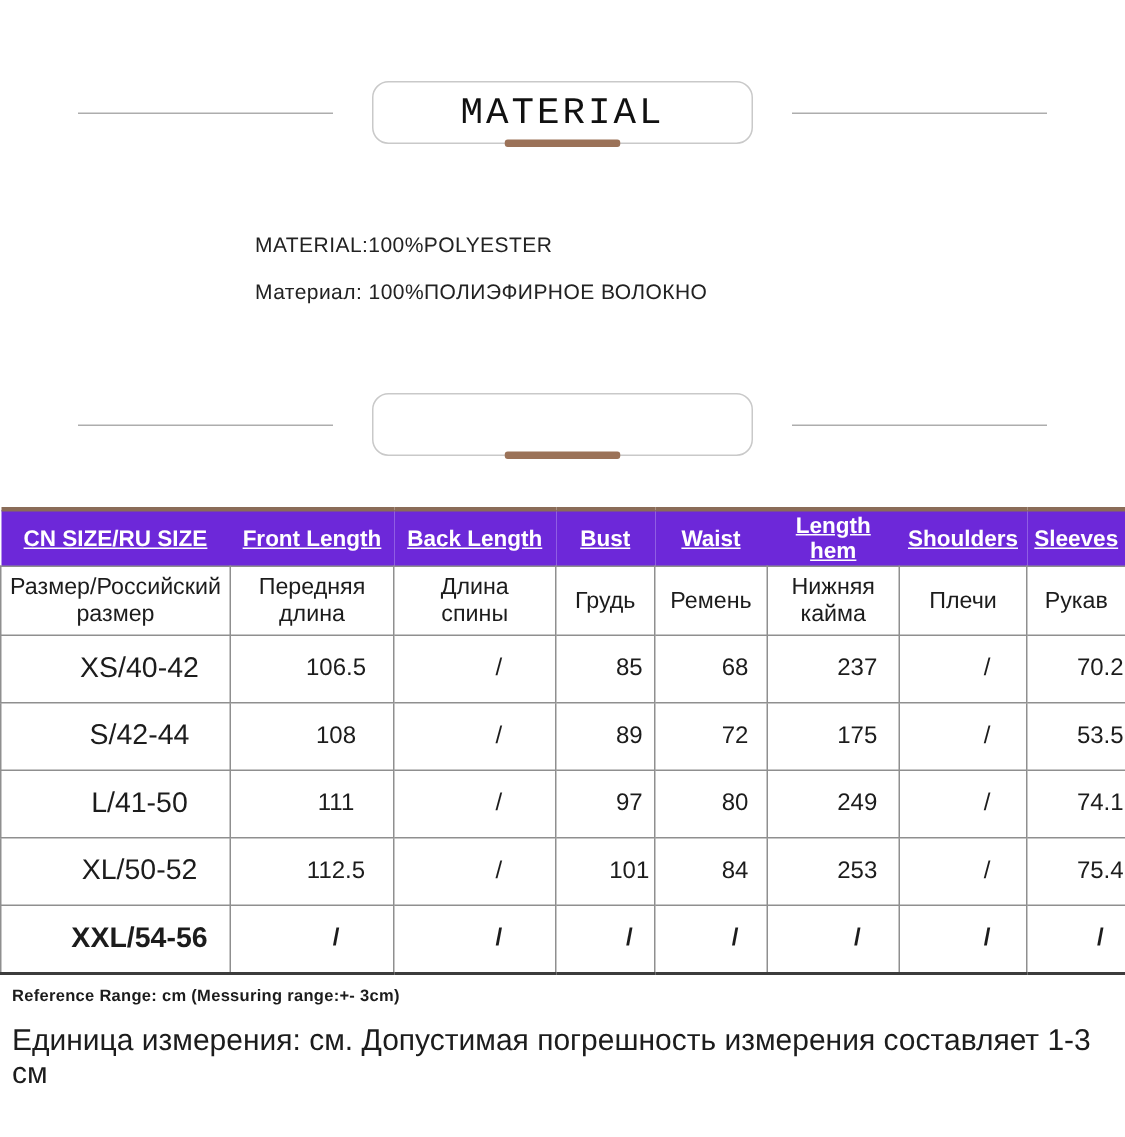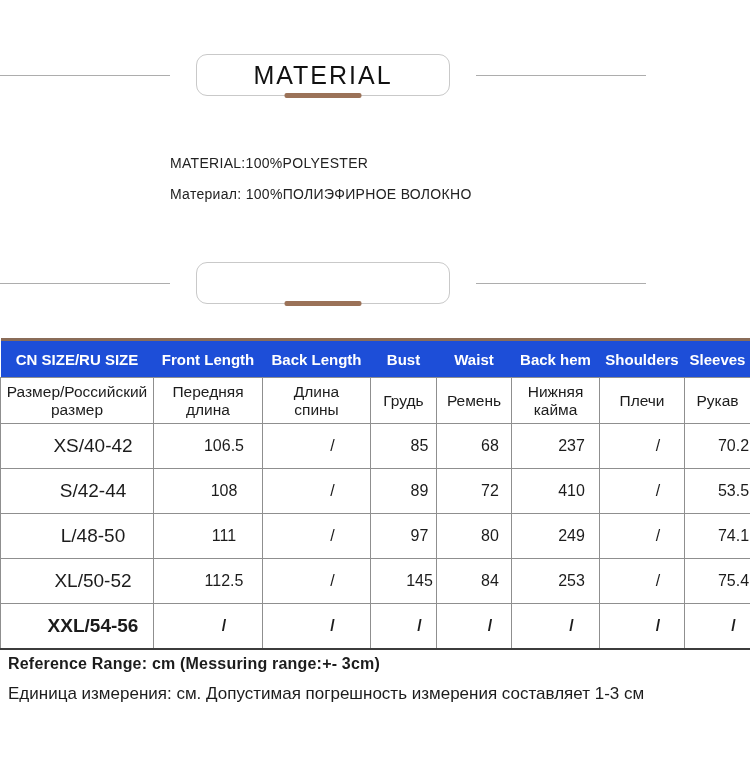--- a/index.html
+++ b/index.html
@@ -6,22 +6,23 @@
   html,body { width:750px; background:#fff; }
   body {
     height:758px;
     font-family:"Liberation Sans", sans-serif;
     color:#1c1c1c;
     overflow:hidden;
   }
 
   
   .sec-header {
-    display:flex; align-items:center; justify-content:flex-start;
+    display:flex; align-items:center; justify-content:center;
     height:42px;
+    font-family:Liberation Mono, monospace;
   }
   .sec-header .hline {
     width:170px; height:1px; background:#adadad; flex:0 0 auto;
   }
   .sec-header .hbox {
     position:relative;
     width:254px; height:42px;
     margin:0 26px;
     border:1px solid #c9c9c9;
     border-radius:11px;
@@ -50,29 +51,30 @@
   }
 
   
   table.size-table {
     width:750px;
     margin-top:34px;
     border-collapse:collapse;
     table-layout:fixed;
   }
   .head-en th {
-    background:#1d4ed8;
+    background:#6d28d9;
     border-top:3px solid #8a6c58;
     color:#fff;
     font-size:15px;
     font-weight:bold;
     height:38px;
     padding:0 2px;
     text-align:center;
     vertical-align:middle;
+    text-decoration:underline;
   }
   .head-ru th {
     font-weight:normal;
     font-size:15.5px;
     height:46px;
     border:1px solid #8f8f8f;
     text-align:center;
     vertical-align:middle;
     white-space:pre-line;
     line-height:1.15;
@@ -85,22 +87,22 @@
     vertical-align:middle;
     font-size:16px;
     color:#1c1c1c;
     padding-left:32px;
   }
   tbody td.size-col { font-size:19px; }
   tbody tr:last-child td { border-bottom:2px solid #3c3c3c;font-weight:bold; }
 
   
   .footer-notes { margin:5px 0 0 8px; }
-  .ref-en { font-size:16px; font-weight:bold; line-height:18px; letter-spacing:0.2px; }
-  .ref-ru { font-size:17px; margin-top:10px; line-height:22px; }
+  .ref-en { font-size:11px; font-weight:bold; line-height:18px; letter-spacing:0.2px; }
+  .ref-ru { font-size:20px; margin-top:10px; line-height:22px; }
 </style>
 </head>
 <body>
 
 <div class="page">
 
   <div class="sec-header" id="material-header">
     <span class="hline"></span>
     <span class="hbox">
       <span class="hlabel">MATERIAL</span>
@@ -133,21 +135,21 @@
         <col style="width:85px">
         <col style="width:66px">
     </colgroup>
     <thead>
       <tr class="head-en">
         <th>CN SIZE/RU SIZE</th>
         <th>Front Length</th>
         <th>Back Length</th>
         <th>Bust</th>
         <th>Waist</th>
-        <th>Back hem</th>
+        <th>Length hem</th>
         <th>Shoulders</th>
         <th>Sleeves</th>
       </tr>
       <tr class="head-ru">
         <th>Размер/Российский
 размер</th>
         <th>Передняя
 длина</th>
         <th>Длина
 спины</th>
@@ -169,39 +171,39 @@
           <td>237</td>
           <td>/</td>
           <td>70.2</td>
         </tr>
         <tr>
           <td class="size-col">S/42-44</td>
           <td>108</td>
           <td>/</td>
           <td>89</td>
           <td>72</td>
-          <td>410</td>
+          <td>175</td>
           <td>/</td>
           <td>53.5</td>
         </tr>
         <tr>
-          <td class="size-col">L/48-50</td>
+          <td class="size-col">L/41-50</td>
           <td>111</td>
           <td>/</td>
           <td>97</td>
           <td>80</td>
           <td>249</td>
           <td>/</td>
           <td>74.1</td>
         </tr>
         <tr>
           <td class="size-col">XL/50-52</td>
           <td>112.5</td>
           <td>/</td>
-          <td>145</td>
+          <td>101</td>
           <td>84</td>
           <td>253</td>
           <td>/</td>
           <td>75.4</td>
         </tr>
         <tr>
           <td class="size-col">XXL/54-56</td>
           <td>/</td>
           <td>/</td>
           <td>/</td>

